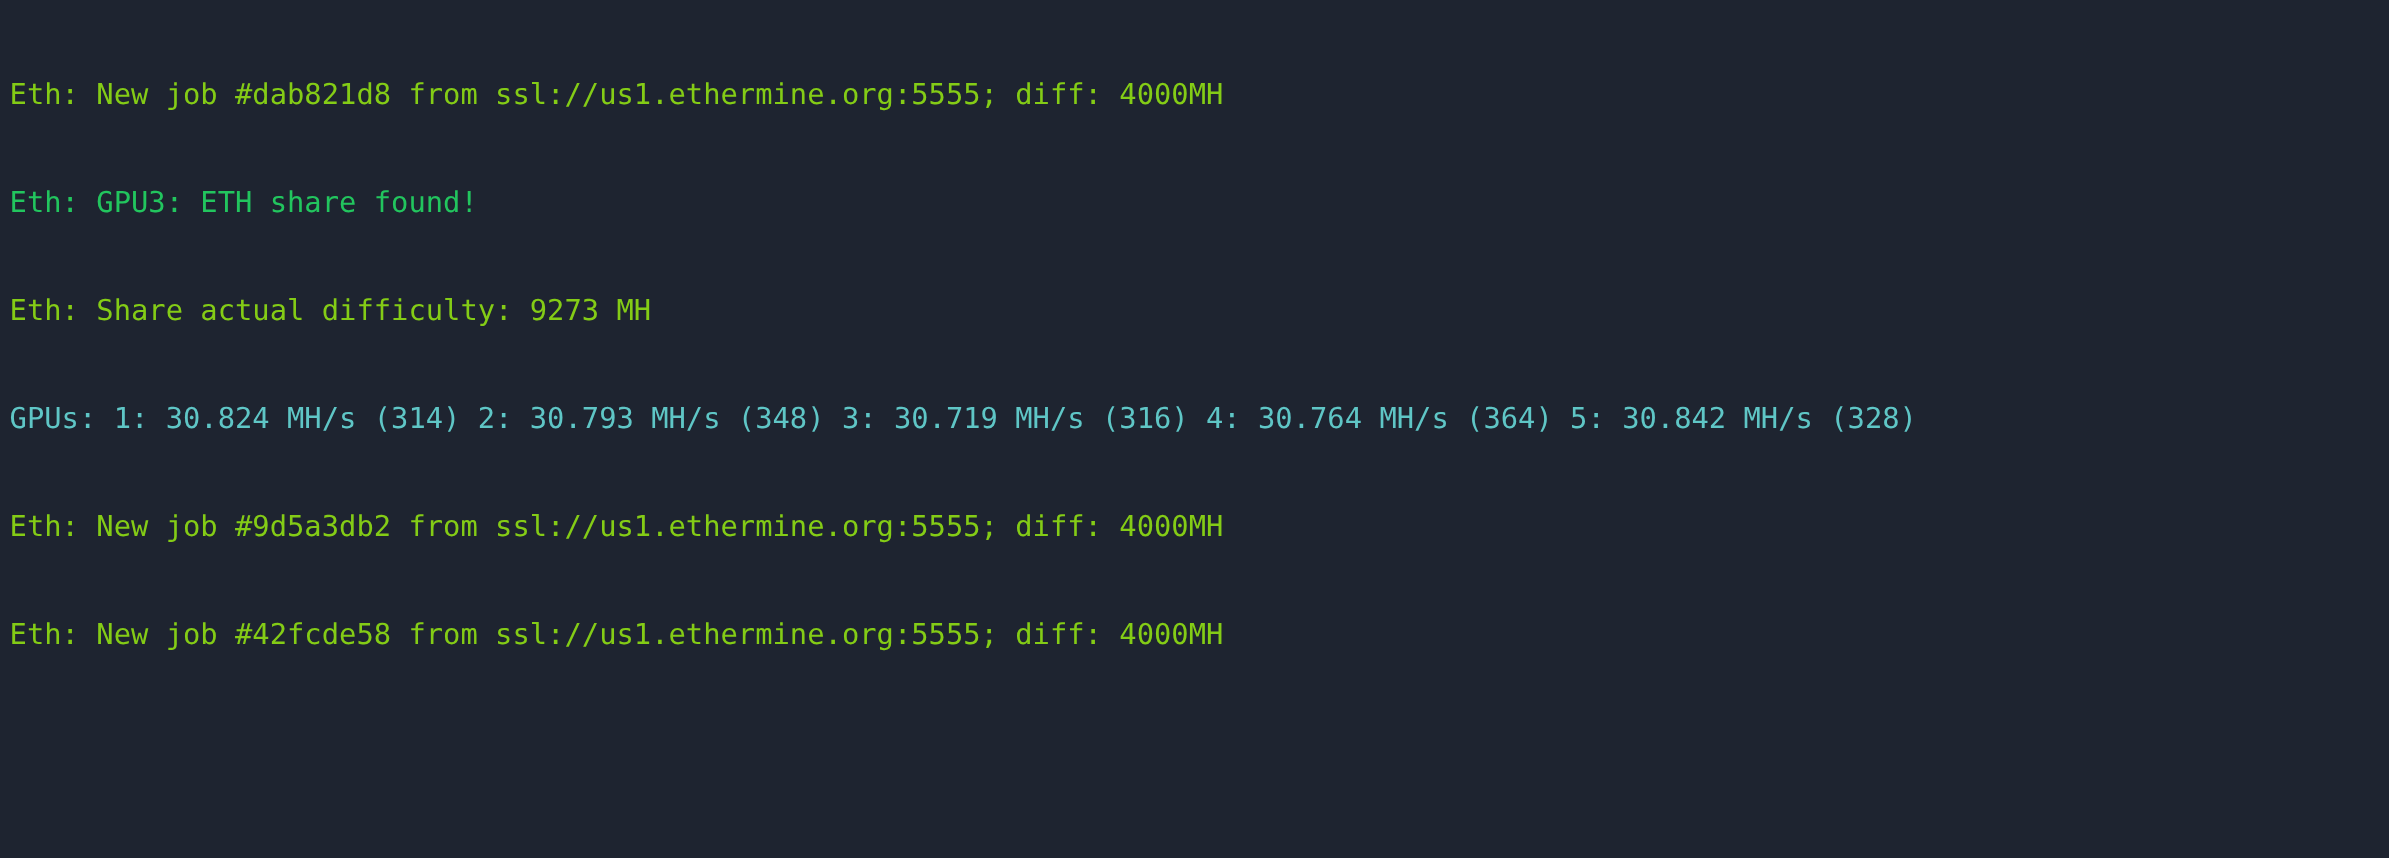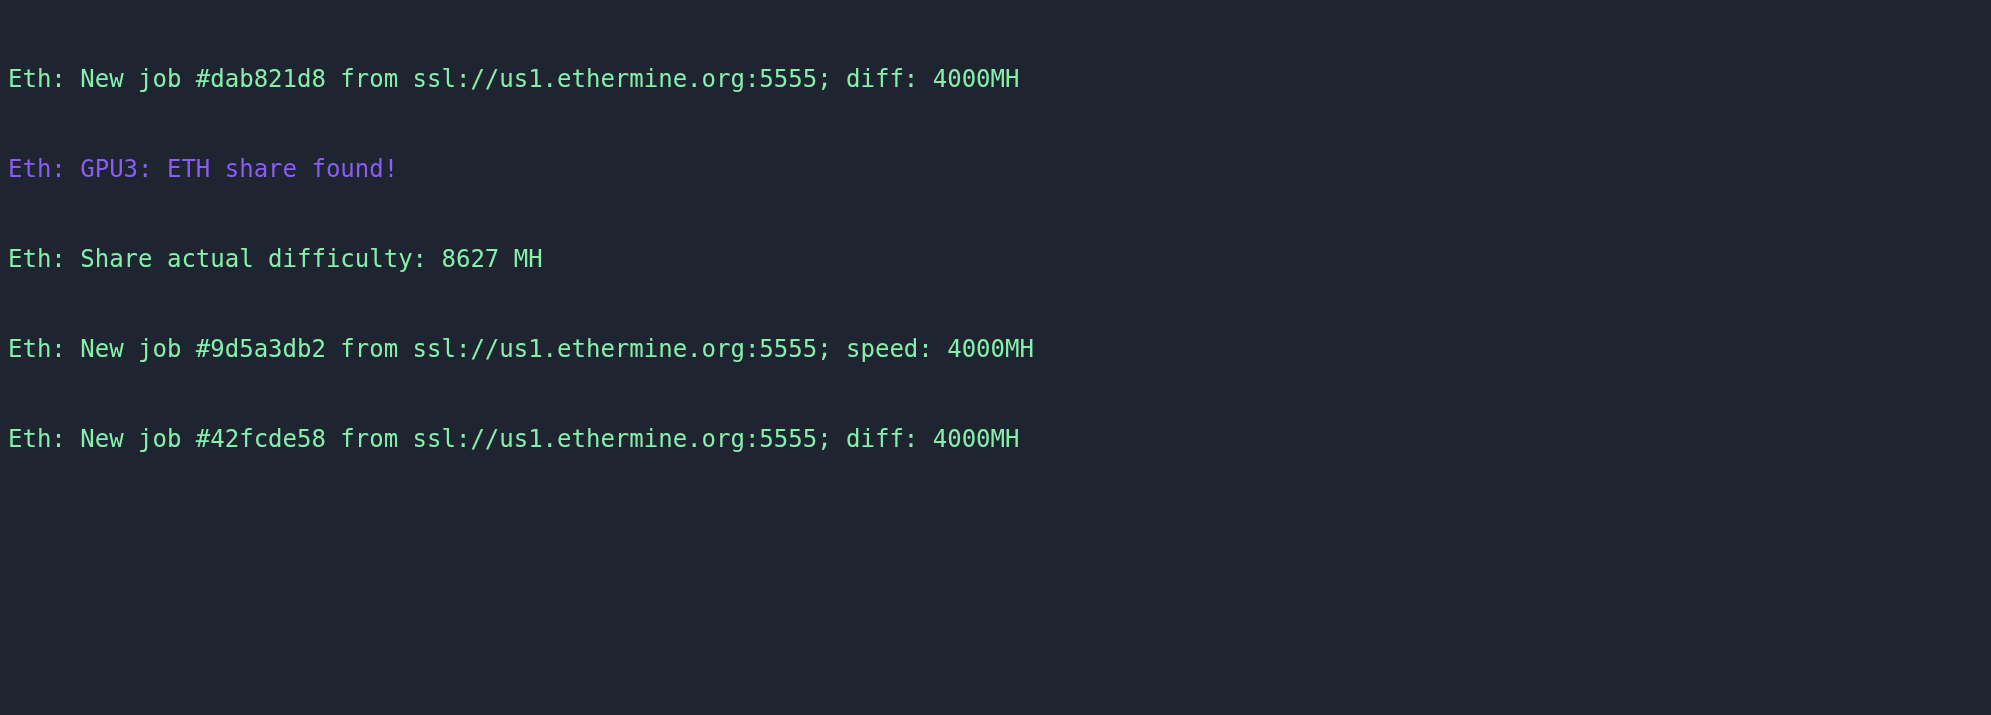--- a/index.html
+++ b/index.html
@@ -18,34 +18,35 @@
     display: flex;
     flex-direction: column;
   }
   .output {
     flex: 1 1 auto;
     padding: 4px 8px 0 8px;
     white-space: pre;
     color: #c9d1d9;
   }
   .line { display: block; }
-  .c-white  { color: #86efac; }
-  .c-green  { color: #8b5cf6; }
+  .c-white  { color: #84cc16; }
+  .c-green  { color: #22c55e; }
   .c-teal   { color: #5fc6c6; }
 </style>
 </head>
 <body>
 
 <div class="terminal">
 
   <div class="output">
     <span class="line c-white">Eth: New job #dab821d8 from ssl://us1.ethermine.org:5555; diff: 4000MH</span>
     <span class="line c-green">Eth: GPU3: ETH share found!</span>
-    <span class="line c-white">Eth: Share actual difficulty: 8627 MH</span>
-    <span class="line c-white">Eth: New job #9d5a3db2 from ssl://us1.ethermine.org:5555; speed: 4000MH</span>
+    <span class="line c-white">Eth: Share actual difficulty: 9273 MH</span>
+    <span class="line c-teal">GPUs: 1: 30.824 MH/s (314) 2: 30.793 MH/s (348) 3: 30.719 MH/s (316) 4: 30.764 MH/s (364) 5: 30.842 MH/s (328)</span>
+    <span class="line c-white">Eth: New job #9d5a3db2 from ssl://us1.ethermine.org:5555; diff: 4000MH</span>
     <span class="line c-white">Eth: New job #42fcde58 from ssl://us1.ethermine.org:5555; diff: 4000MH</span>
     
     
     
     
     
     
     
     
     

